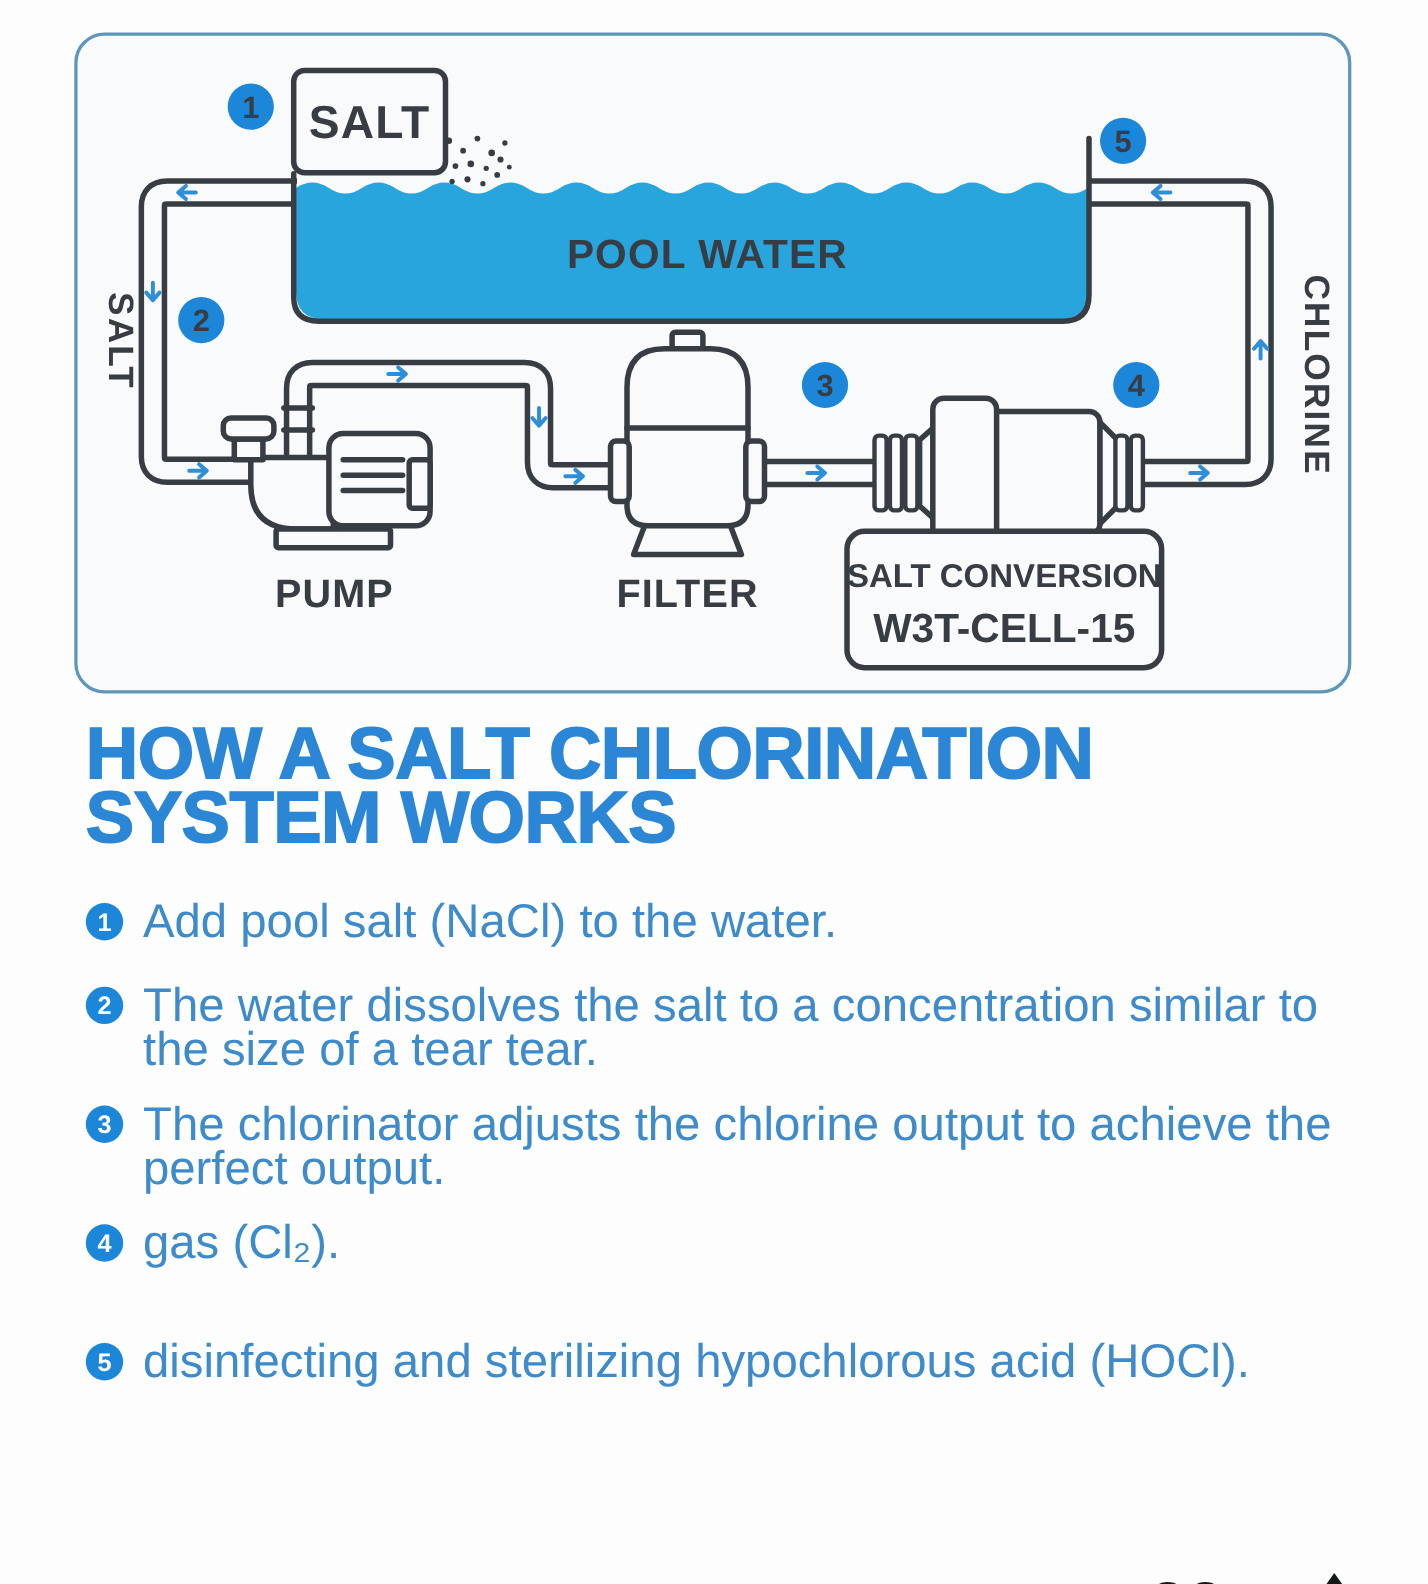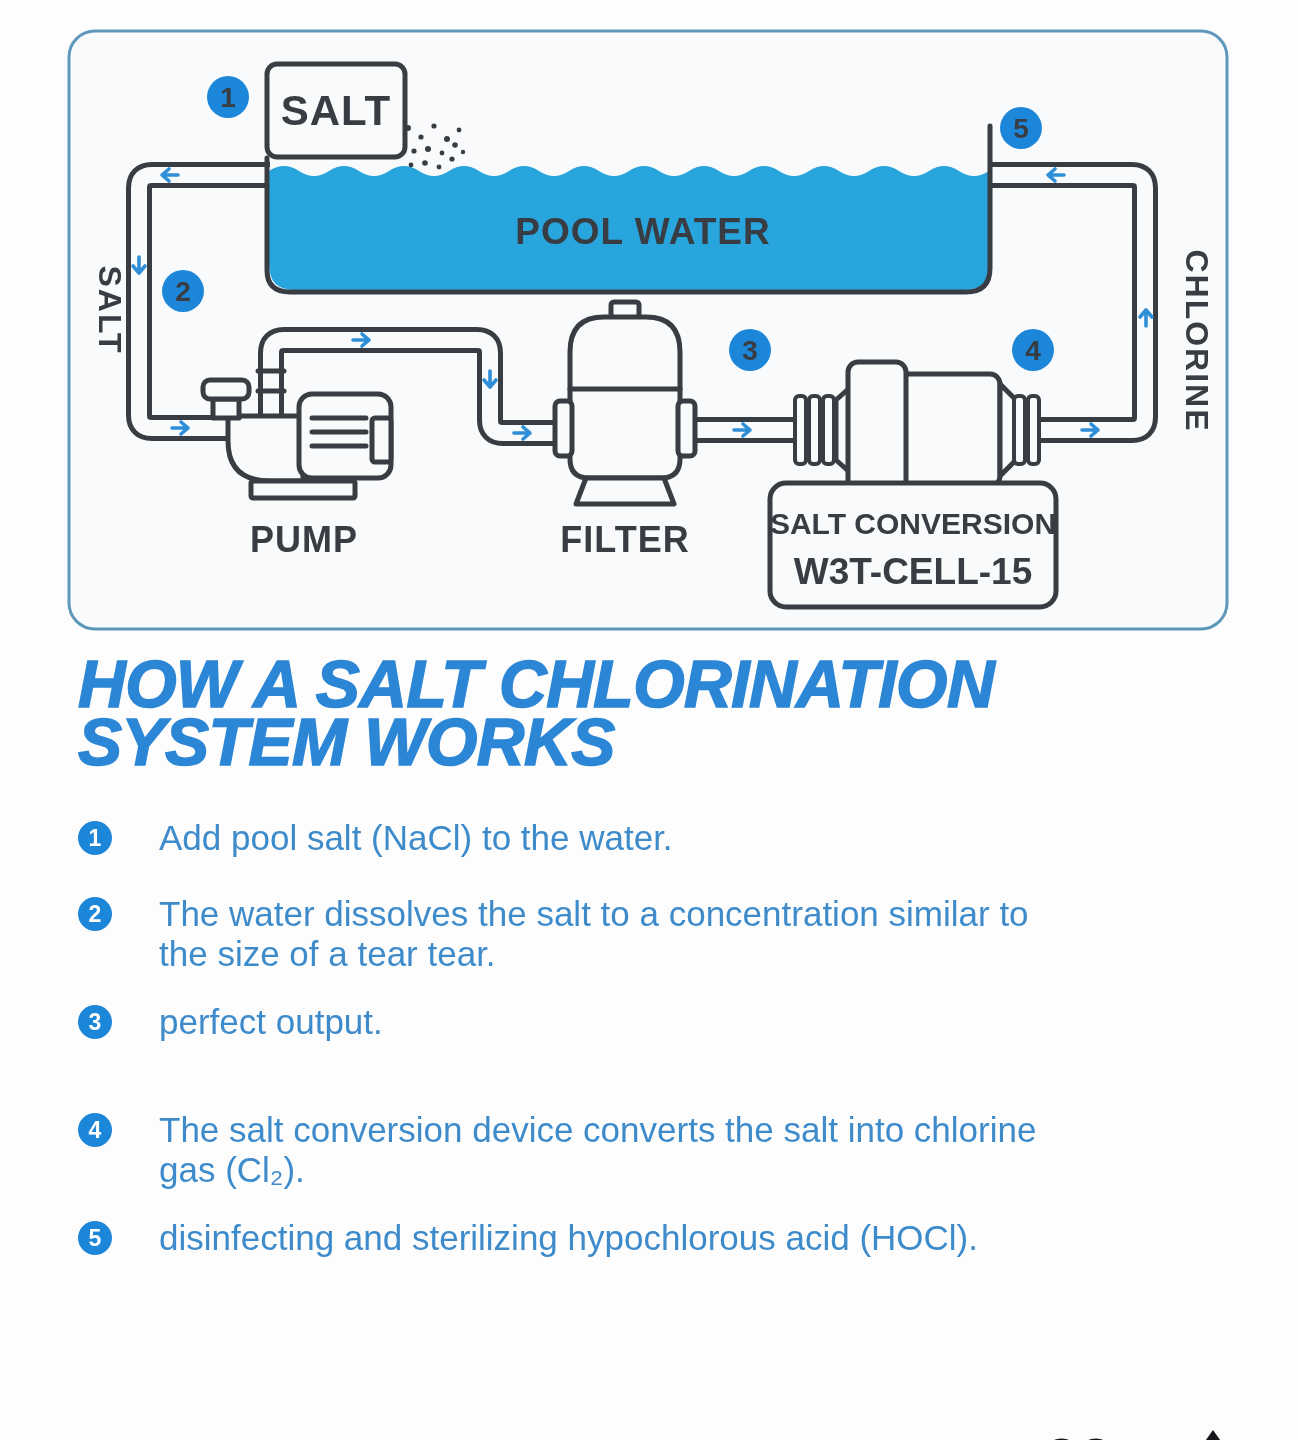--- a/index.html
+++ b/index.html
@@ -27,33 +27,33 @@
   .ln{stroke:var(--ink); stroke-width:5; fill:none; stroke-linecap:round;}
   .shape{stroke:var(--ink); stroke-width:5; fill:var(--bg); stroke-linejoin:round;}
   .shape-thin{stroke:var(--ink); stroke-width:4; fill:var(--bg); stroke-linejoin:round;}
   .arrow-glyph{stroke:var(--arrow); stroke-width:3.6; fill:none; stroke-linecap:round; stroke-linejoin:round;}
   .badge-circle{fill:var(--badge);}
   .badge-num{fill:#ffffff; font-size:28px; text-anchor:middle;}
   .grain{fill:var(--ink);}
 
   .heading{
     position:absolute; left:78px; top:655px; color:var(--head-blue);
-    font-size:66px; font-weight:bold; letter-spacing:-0.5px;font-style:italic;
+    font-size:66px; font-weight:bold; letter-spacing:-0.5px;
     -webkit-text-stroke:1.6px var(--head-blue);
   }
   .heading .hline{height:58px; line-height:58px; white-space:nowrap;}
 
   .step{position:absolute; left:78px; width:1030px;}
   .step-badge{
     position:absolute; left:0; top:3px; width:34px; height:34px; border-radius:50%;
     background:var(--badge); color:#fff; font-size:23px; font-weight:bold;
     line-height:34px; text-align:center;
   }
   .step-text{
-    margin-left:81px; color:var(--list-blue); font-size:35px; line-height:40px;
+    margin-left:52px; color:var(--list-blue); font-size:43px; line-height:40px;
   }
   .step-line{white-space:nowrap;}
 
   .footer-page-num{
     position:absolute; left:1046px; top:1430px; color:var(--footer-dark);
     font-size:56px; font-weight:bold; letter-spacing:3px; line-height:56px;
   }
   .footer-arrow{
     position:absolute; left:1196px; top:1430px; width:0; height:0;
     border-left:17px solid transparent; border-right:17px solid transparent;
@@ -226,28 +226,28 @@
     <span class="step-badge">2</span>
     <div class="step-text">
       <div class="step-line">The water dissolves the salt to a concentration similar to</div>
       <div class="step-line">the size of a tear tear.</div>
     </div>
   </div>
 
   <div class="step" style="top:1002px">
     <span class="step-badge">3</span>
     <div class="step-text">
+      <div class="step-line">The chlorinator adjusts the chlorine output to achieve the</div>
       <div class="step-line">perfect output.</div>
     </div>
   </div>
 
   <div class="step" style="top:1110px">
     <span class="step-badge">4</span>
     <div class="step-text">
-      <div class="step-line">The salt conversion device converts the salt into chlorine</div>
       <div class="step-line">gas (Cl₂).</div>
     </div>
   </div>
 
   <div class="step" style="top:1218px">
     <span class="step-badge">5</span>
     <div class="step-text">
       <div class="step-line">disinfecting and sterilizing hypochlorous acid (HOCl).</div>
     </div>
   </div>

